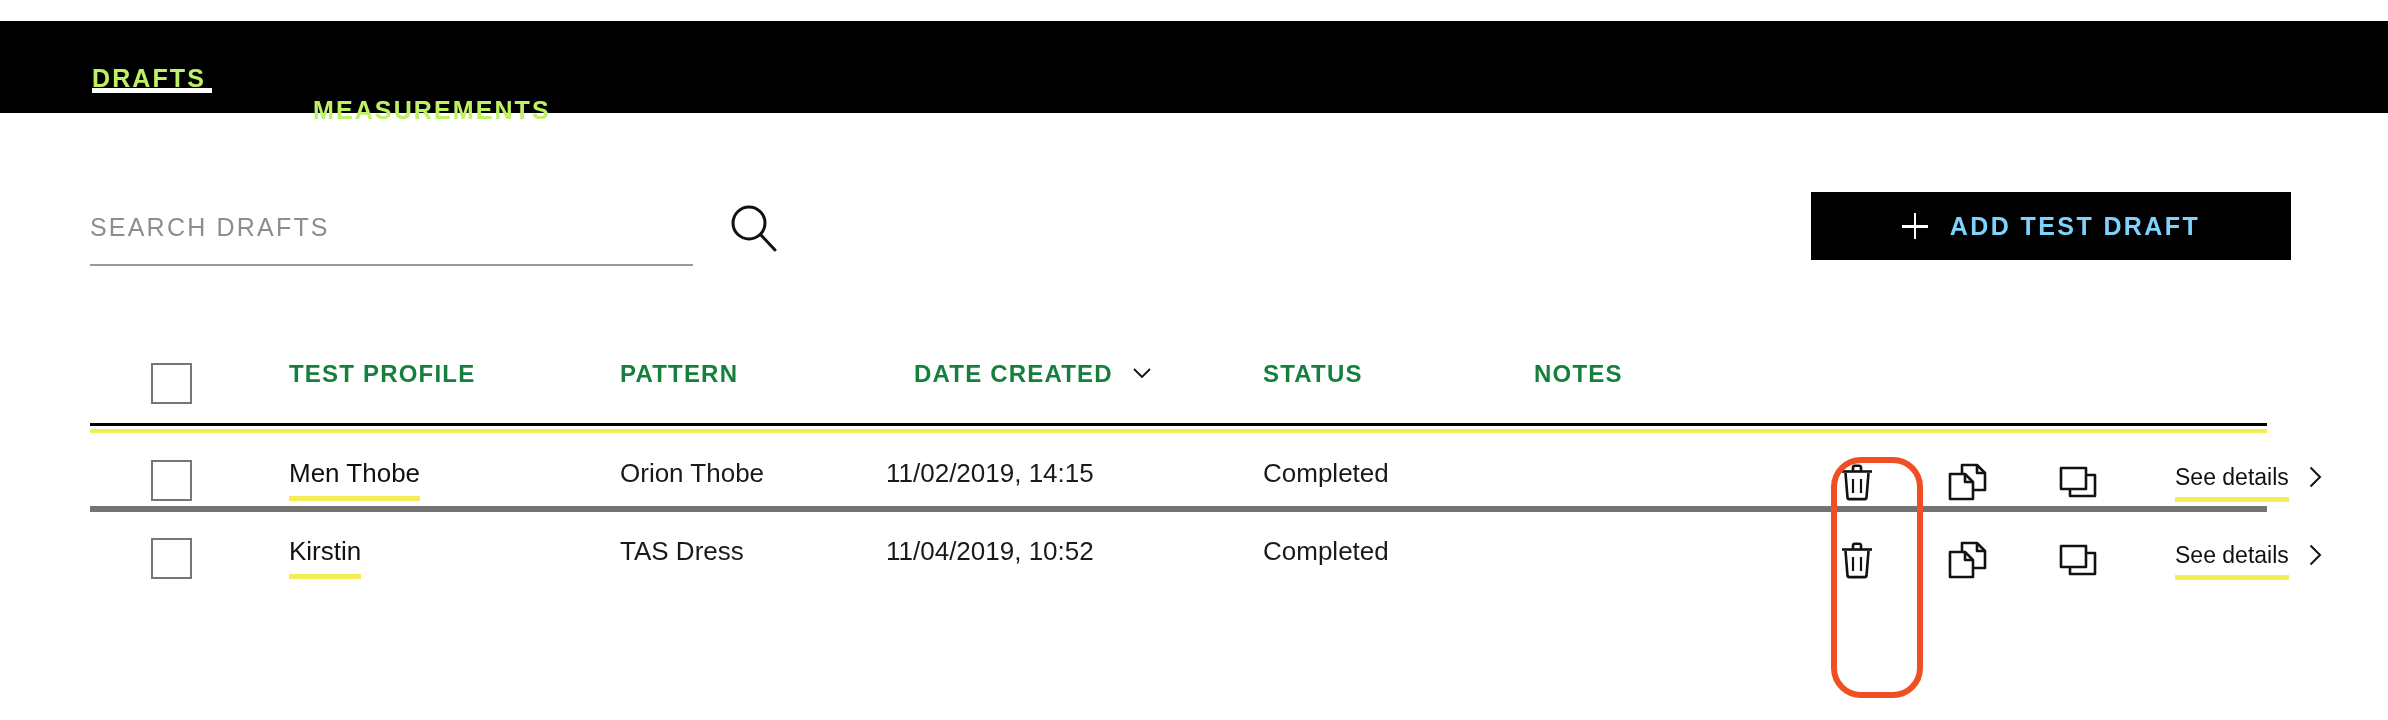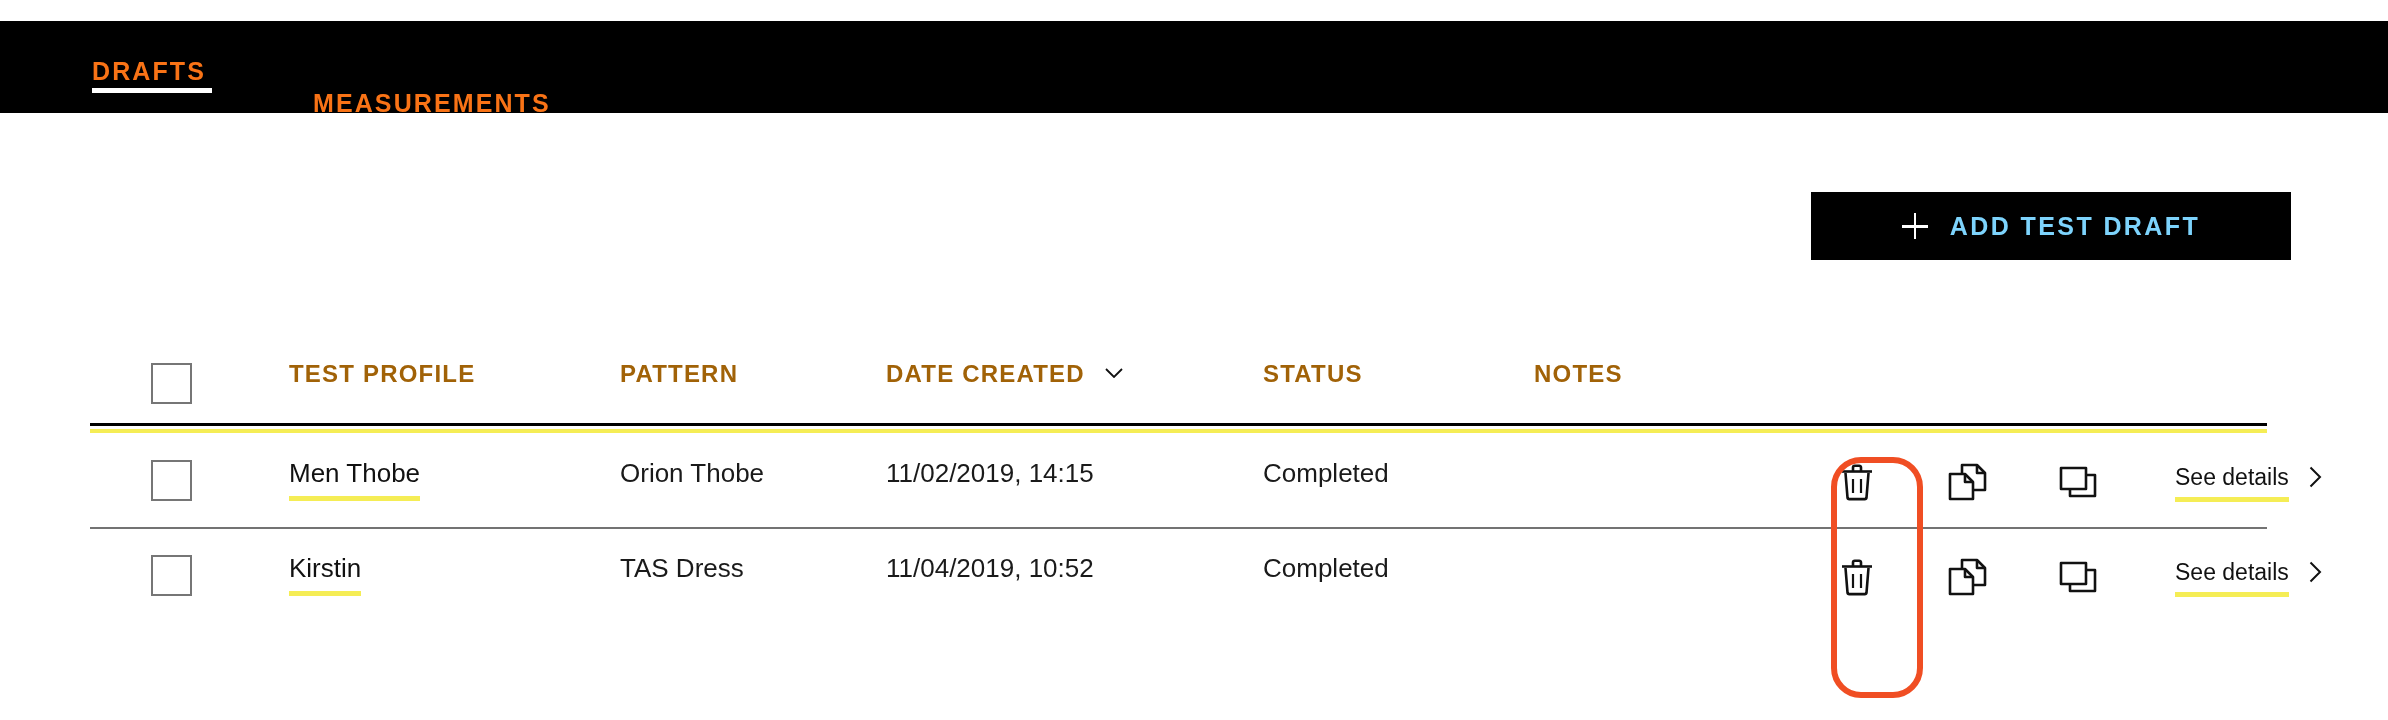--- a/index.html
+++ b/index.html
@@ -15,22 +15,22 @@
   
   .topstrip {
     position: absolute; left: 0; top: 0; width: 2388px; height: 21px; background: #ffffff;
   }
   .navbar {
     position: absolute; left: 0; top: 21px; width: 2388px; height: 92px;
     background: #000000;
   }
   .navtabs { position: absolute; left: 92px; top: 0; height: 92px; }
   .navtab {
-    position: absolute; top: 38px;
-    color: #f97316;
+    position: absolute; top: 45px;
+    color: #bef264;
     font-size: 25px;
     font-weight: 700;
     letter-spacing: 2.1px;
     line-height: 1;
     white-space: nowrap;
     cursor: pointer;
     text-align: right;
   }
   .navtab.t0 { left: 0px; }
   .navtab.t1 { left: 221px; margin-top: 32px; }
@@ -86,43 +86,43 @@
     position: absolute; left: 90px; top: 340px; width: 2177px; height: 86px;
     border-bottom: 3px solid #000000;
   }
   .thead-accent {
     position: absolute; left: 90px; top: 429px; width: 2177px; height: 4px;
     background: #F5ED55;
   }
   .th {
     position: absolute; top: 20px;
     font-size: 24px; font-weight: 700; letter-spacing: 1.2px;
-    color: #a16207; white-space: nowrap;
+    color: #15803d; white-space: nowrap;
   }
   .th.c-profile { left: 199px; }
   .th.c-pattern { left: 530px; }
-  .th.c-date    { left: 796px; cursor: pointer; }
+  .th.c-date    { left: 824px; cursor: pointer; }
   .th.c-status  { left: 1173px; }
   .th.c-notes   { left: 1444px; }
   .caret-down {
     display: inline-block; margin-left: 12px; position: relative; top: -3px;
     width: 18px; height: 10px; vertical-align: middle;
   }
 
   .cb {
     width: 41px; height: 41px; border: 2px solid #767676; background: #fff;
     cursor: pointer; display: block;
   }
   .cb.head { position: absolute; left: 61px; top: 23px; }
 
   .row {
     position: absolute; left: 90px; width: 2177px; height: 92px;
   }
   .row.r0 { top: 434px; }
-  .row.r1 { top: 527px; border-top: 2px solid #737373; }
+  .row.r1 { top: 506px; border-top: 6px solid #737373; }
   .row .cb.cell { position: absolute; left: 61px; top: 26px; }
 
   .cell {
     position: absolute; top: 24px;
     font-size: 26px; font-weight: 400; color: #1a1a1a; white-space: nowrap;
     line-height: 1.2;
   }
   .cell.c-profile { left: 199px; font-weight: 500; text-align: center; }
   .cell.c-pattern { left: 530px; }
   .cell.c-date    { left: 796px; }
@@ -169,20 +169,28 @@
   <div class="topstrip"></div>
 
   <div class="navbar" style="background: rgb(0, 0, 0);">
     <div class="navtabs">
       <div class="navtab t0">DRAFTS</div>
       <div class="navtab-underline"></div>
       <div class="navtab t1">MEASUREMENTS</div>
     </div>
   </div>
 
+  <div class="search-wrap">
+    <input class="search-input" type="text" placeholder="SEARCH DRAFTS" style="">
+    <div class="search-underline"></div>
+    <svg class="search-icon" viewBox="0 0 52 52">
+      <circle cx="21" cy="21" r="16" fill="none" stroke="#111" stroke-width="3"></circle>
+      <line x1="32.5" y1="32.5" x2="47" y2="48" stroke="#111" stroke-width="3" stroke-linecap="round"></line>
+    </svg>
+  </div>
 
   <button class="add-btn">
     <span class="plus"></span>
     <span class="label">ADD TEST DRAFT</span>
   </button>
 
   <div class="table">
 
     <div class="thead">
       <div class="cb head"></div>

